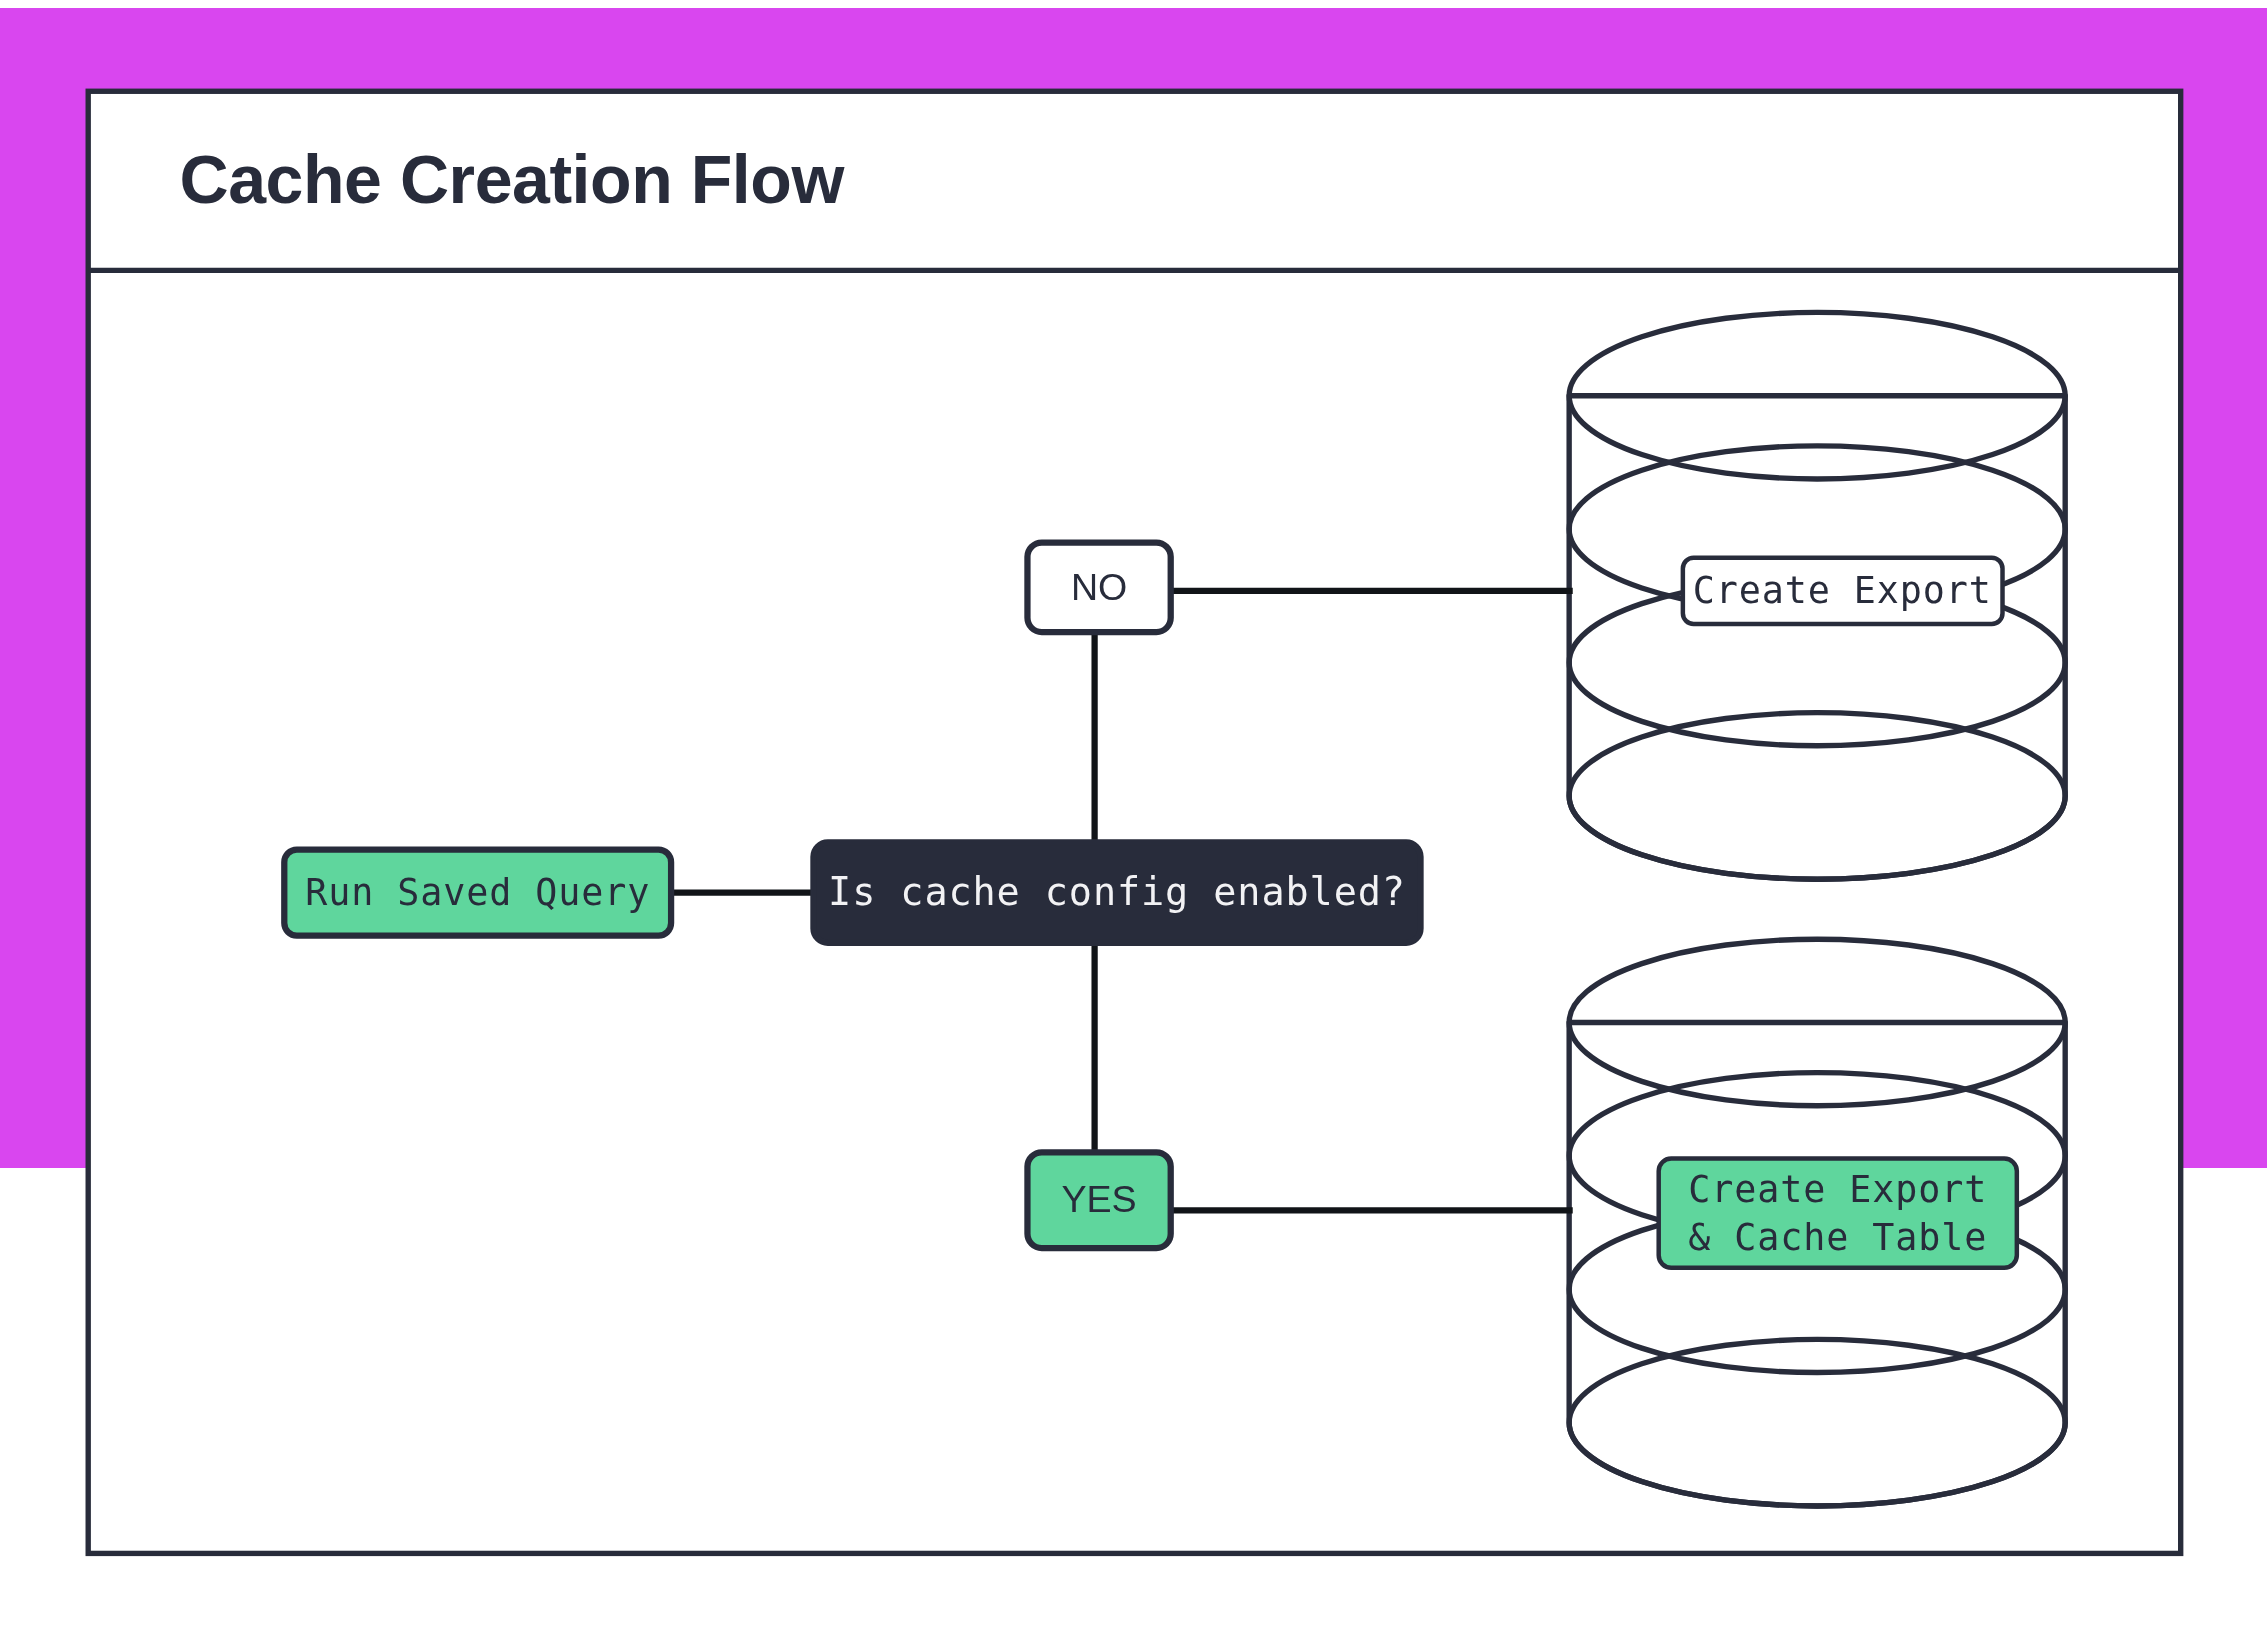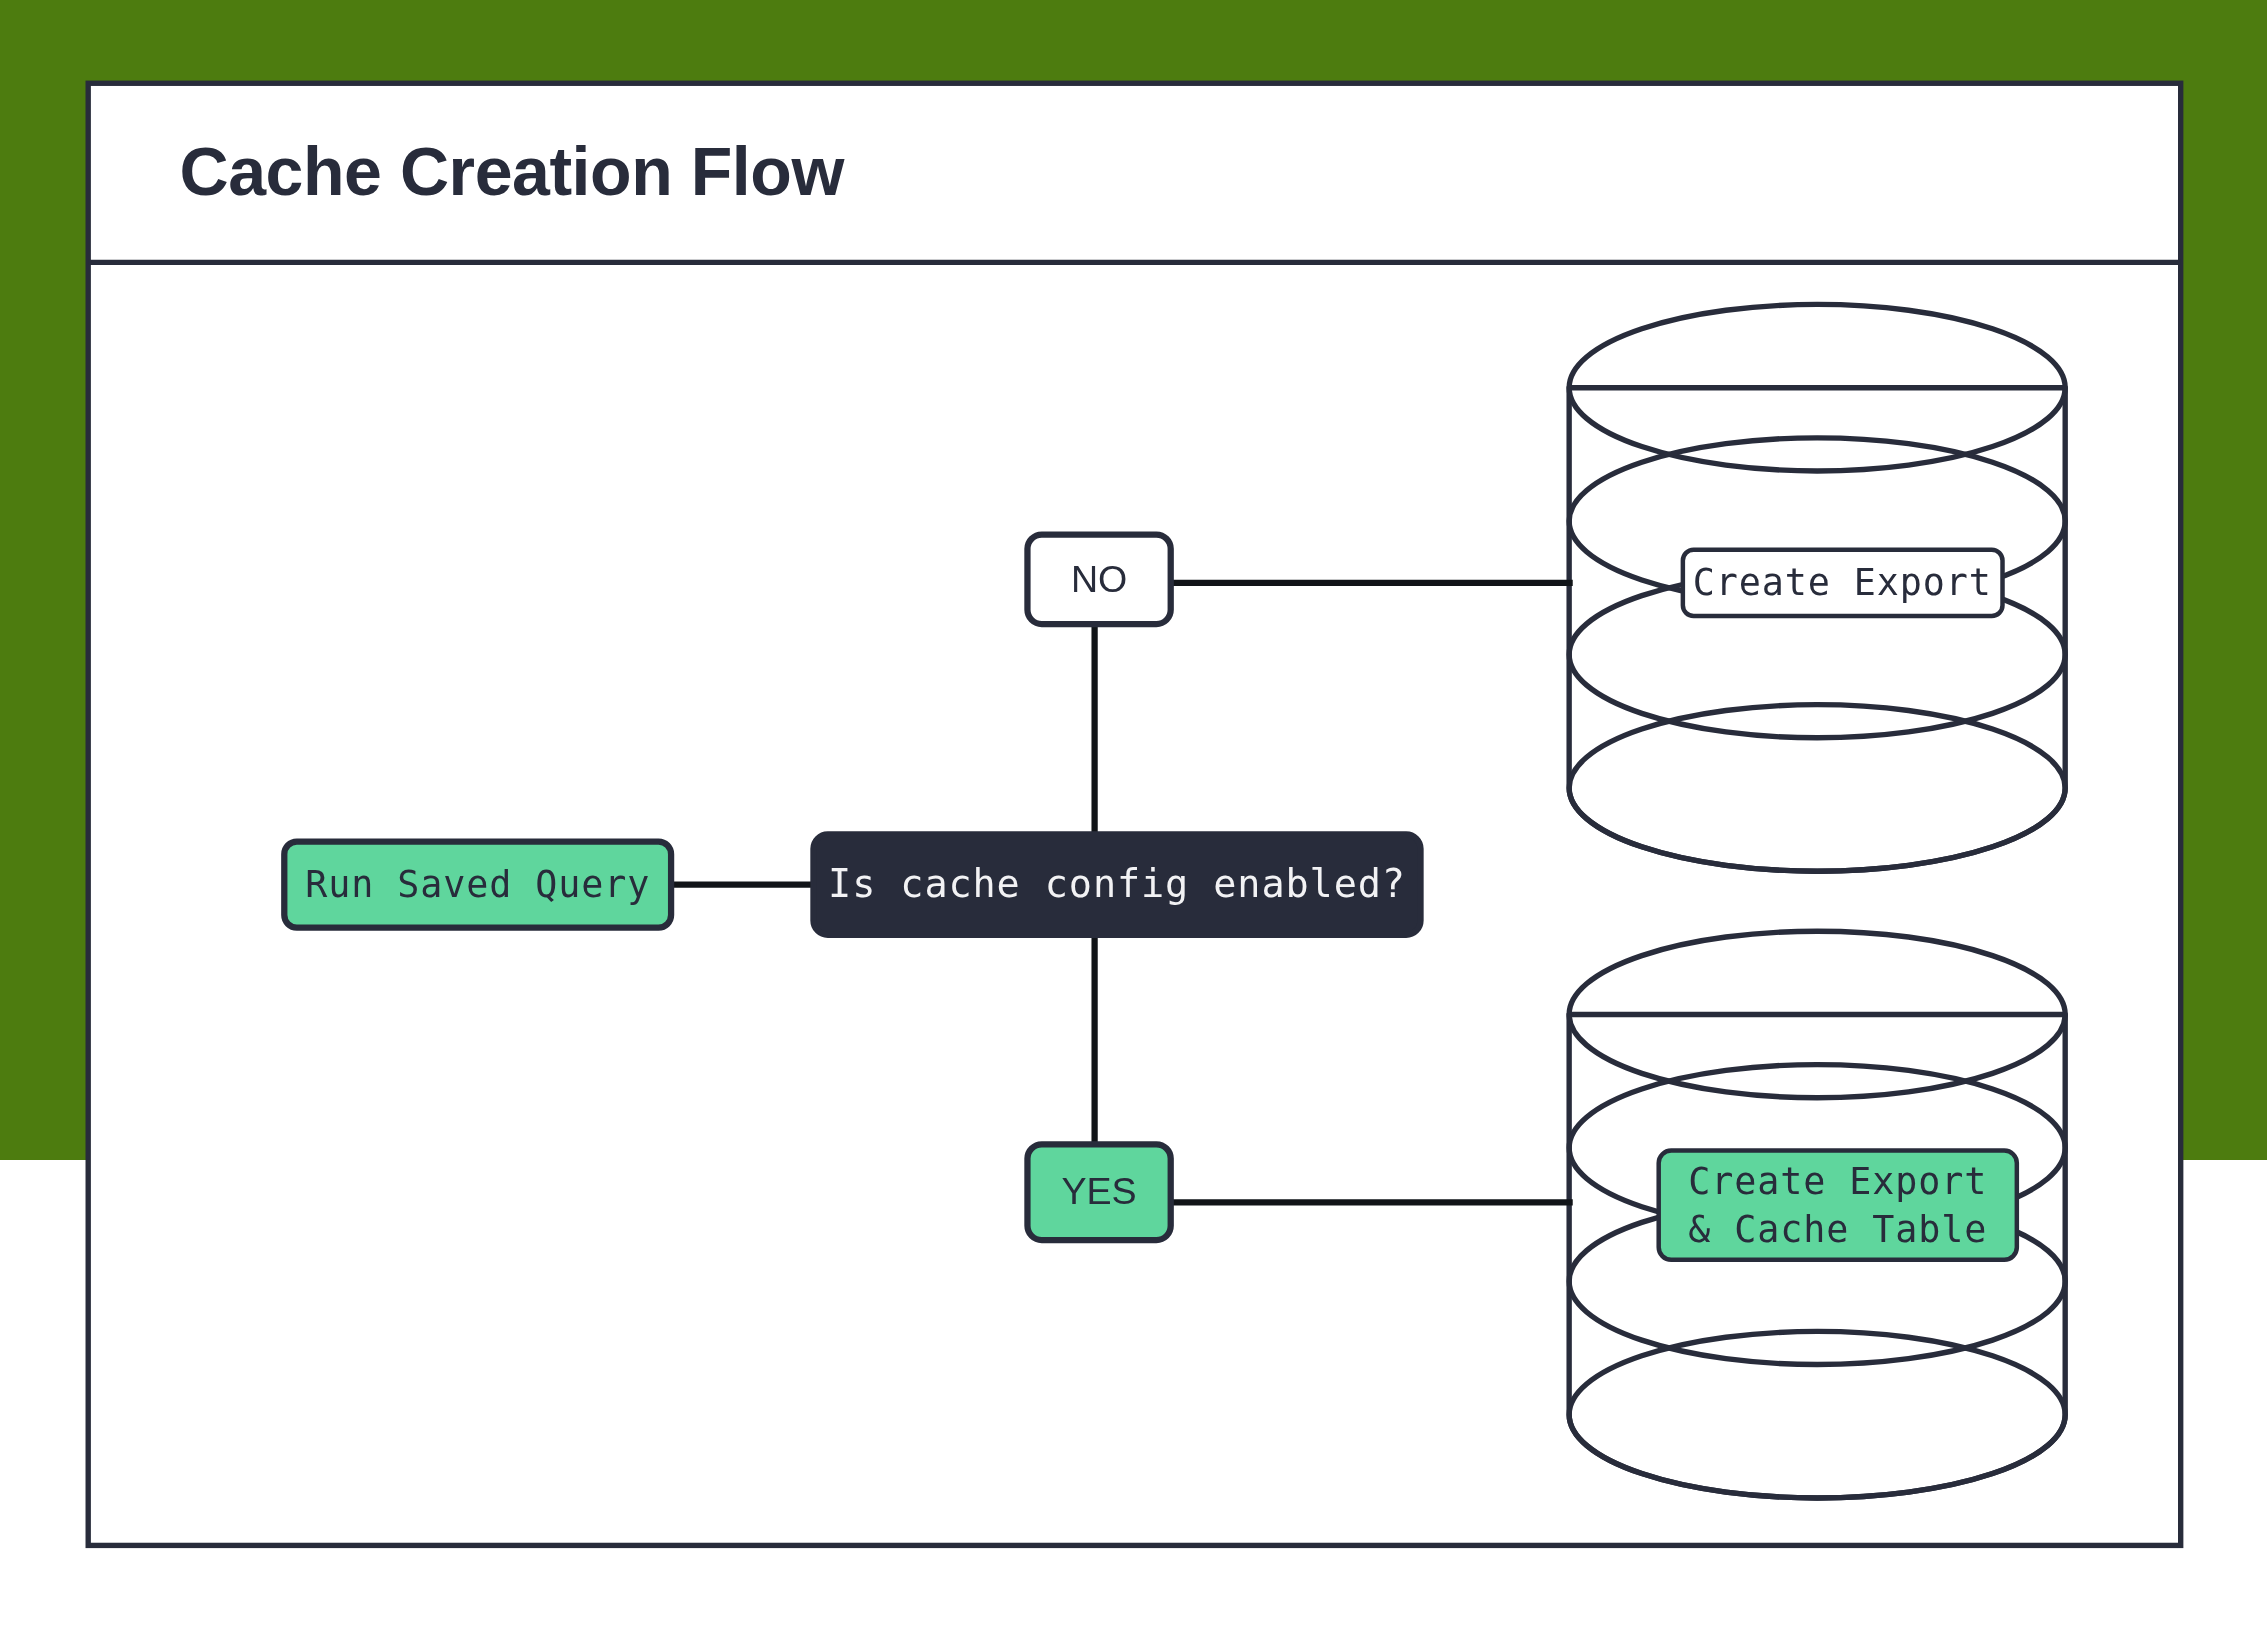--- a/index.html
+++ b/index.html
@@ -10,21 +10,22 @@
   body {
     width: 2268px;
     height: 1626px;
     font-family: "Liberation Sans", sans-serif;
     overflow: hidden;
   }
   #diagram-root {
     position: relative;
     width: 2268px;
     height: 1160px;
-    background: #4d7c0f;
+    background: #d946ef;
+    margin-top: 8px;
   }
   svg.canvas {
     display: block;
     width: 2268px;
     height: 1626px;
   }
   .frame-rect {
     fill: #ffffff;
     stroke: #282c3b;
     stroke-width: 6;

